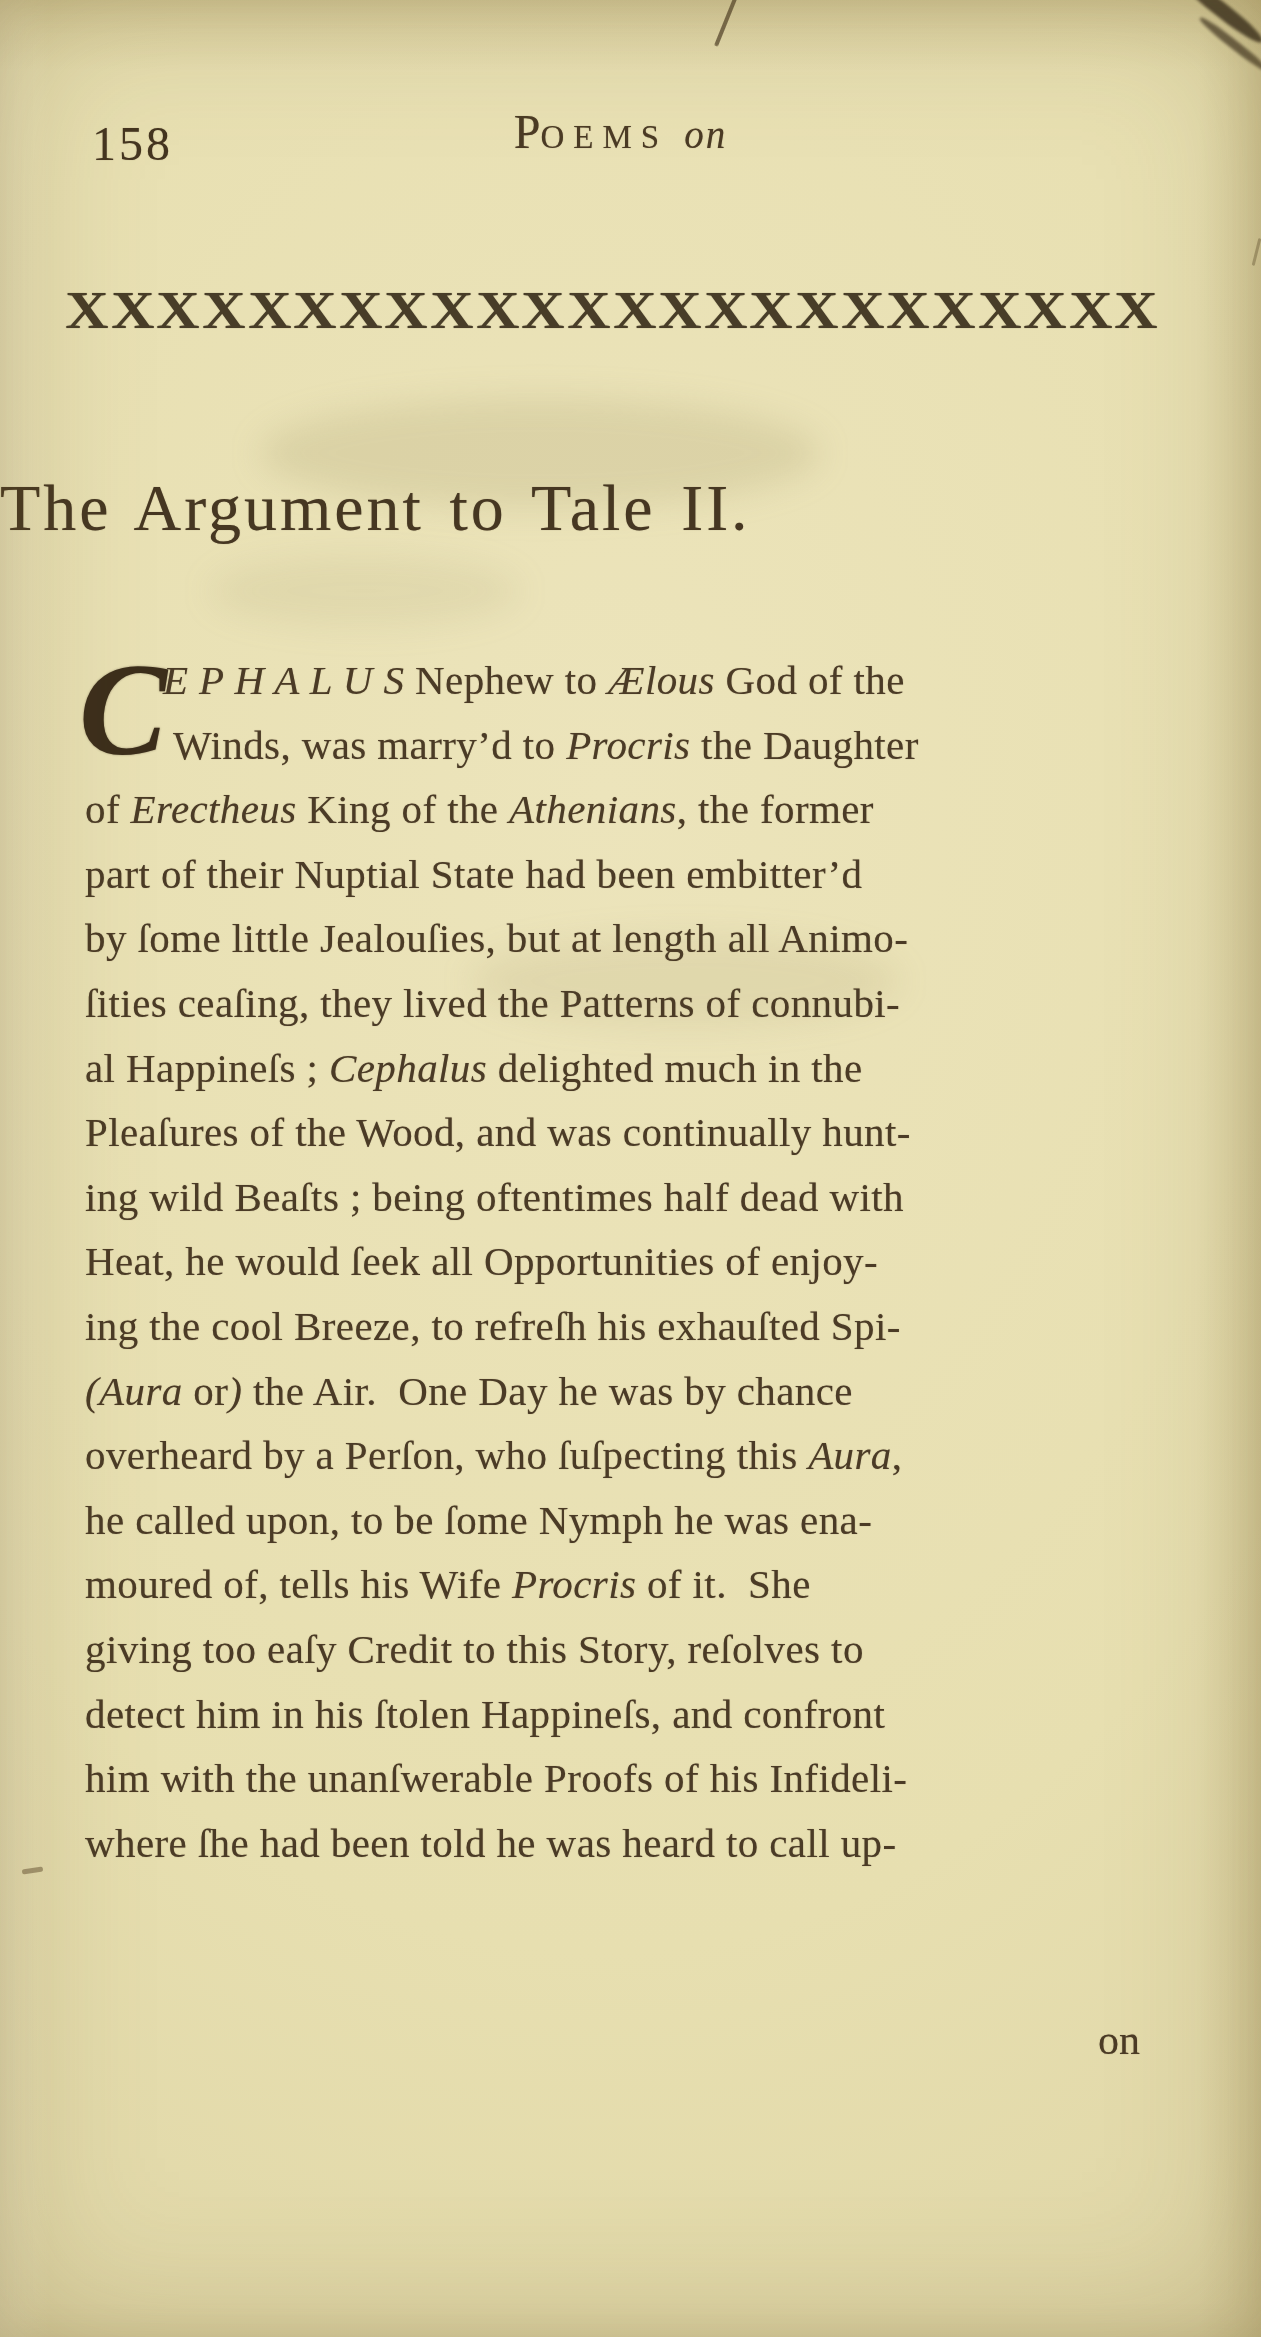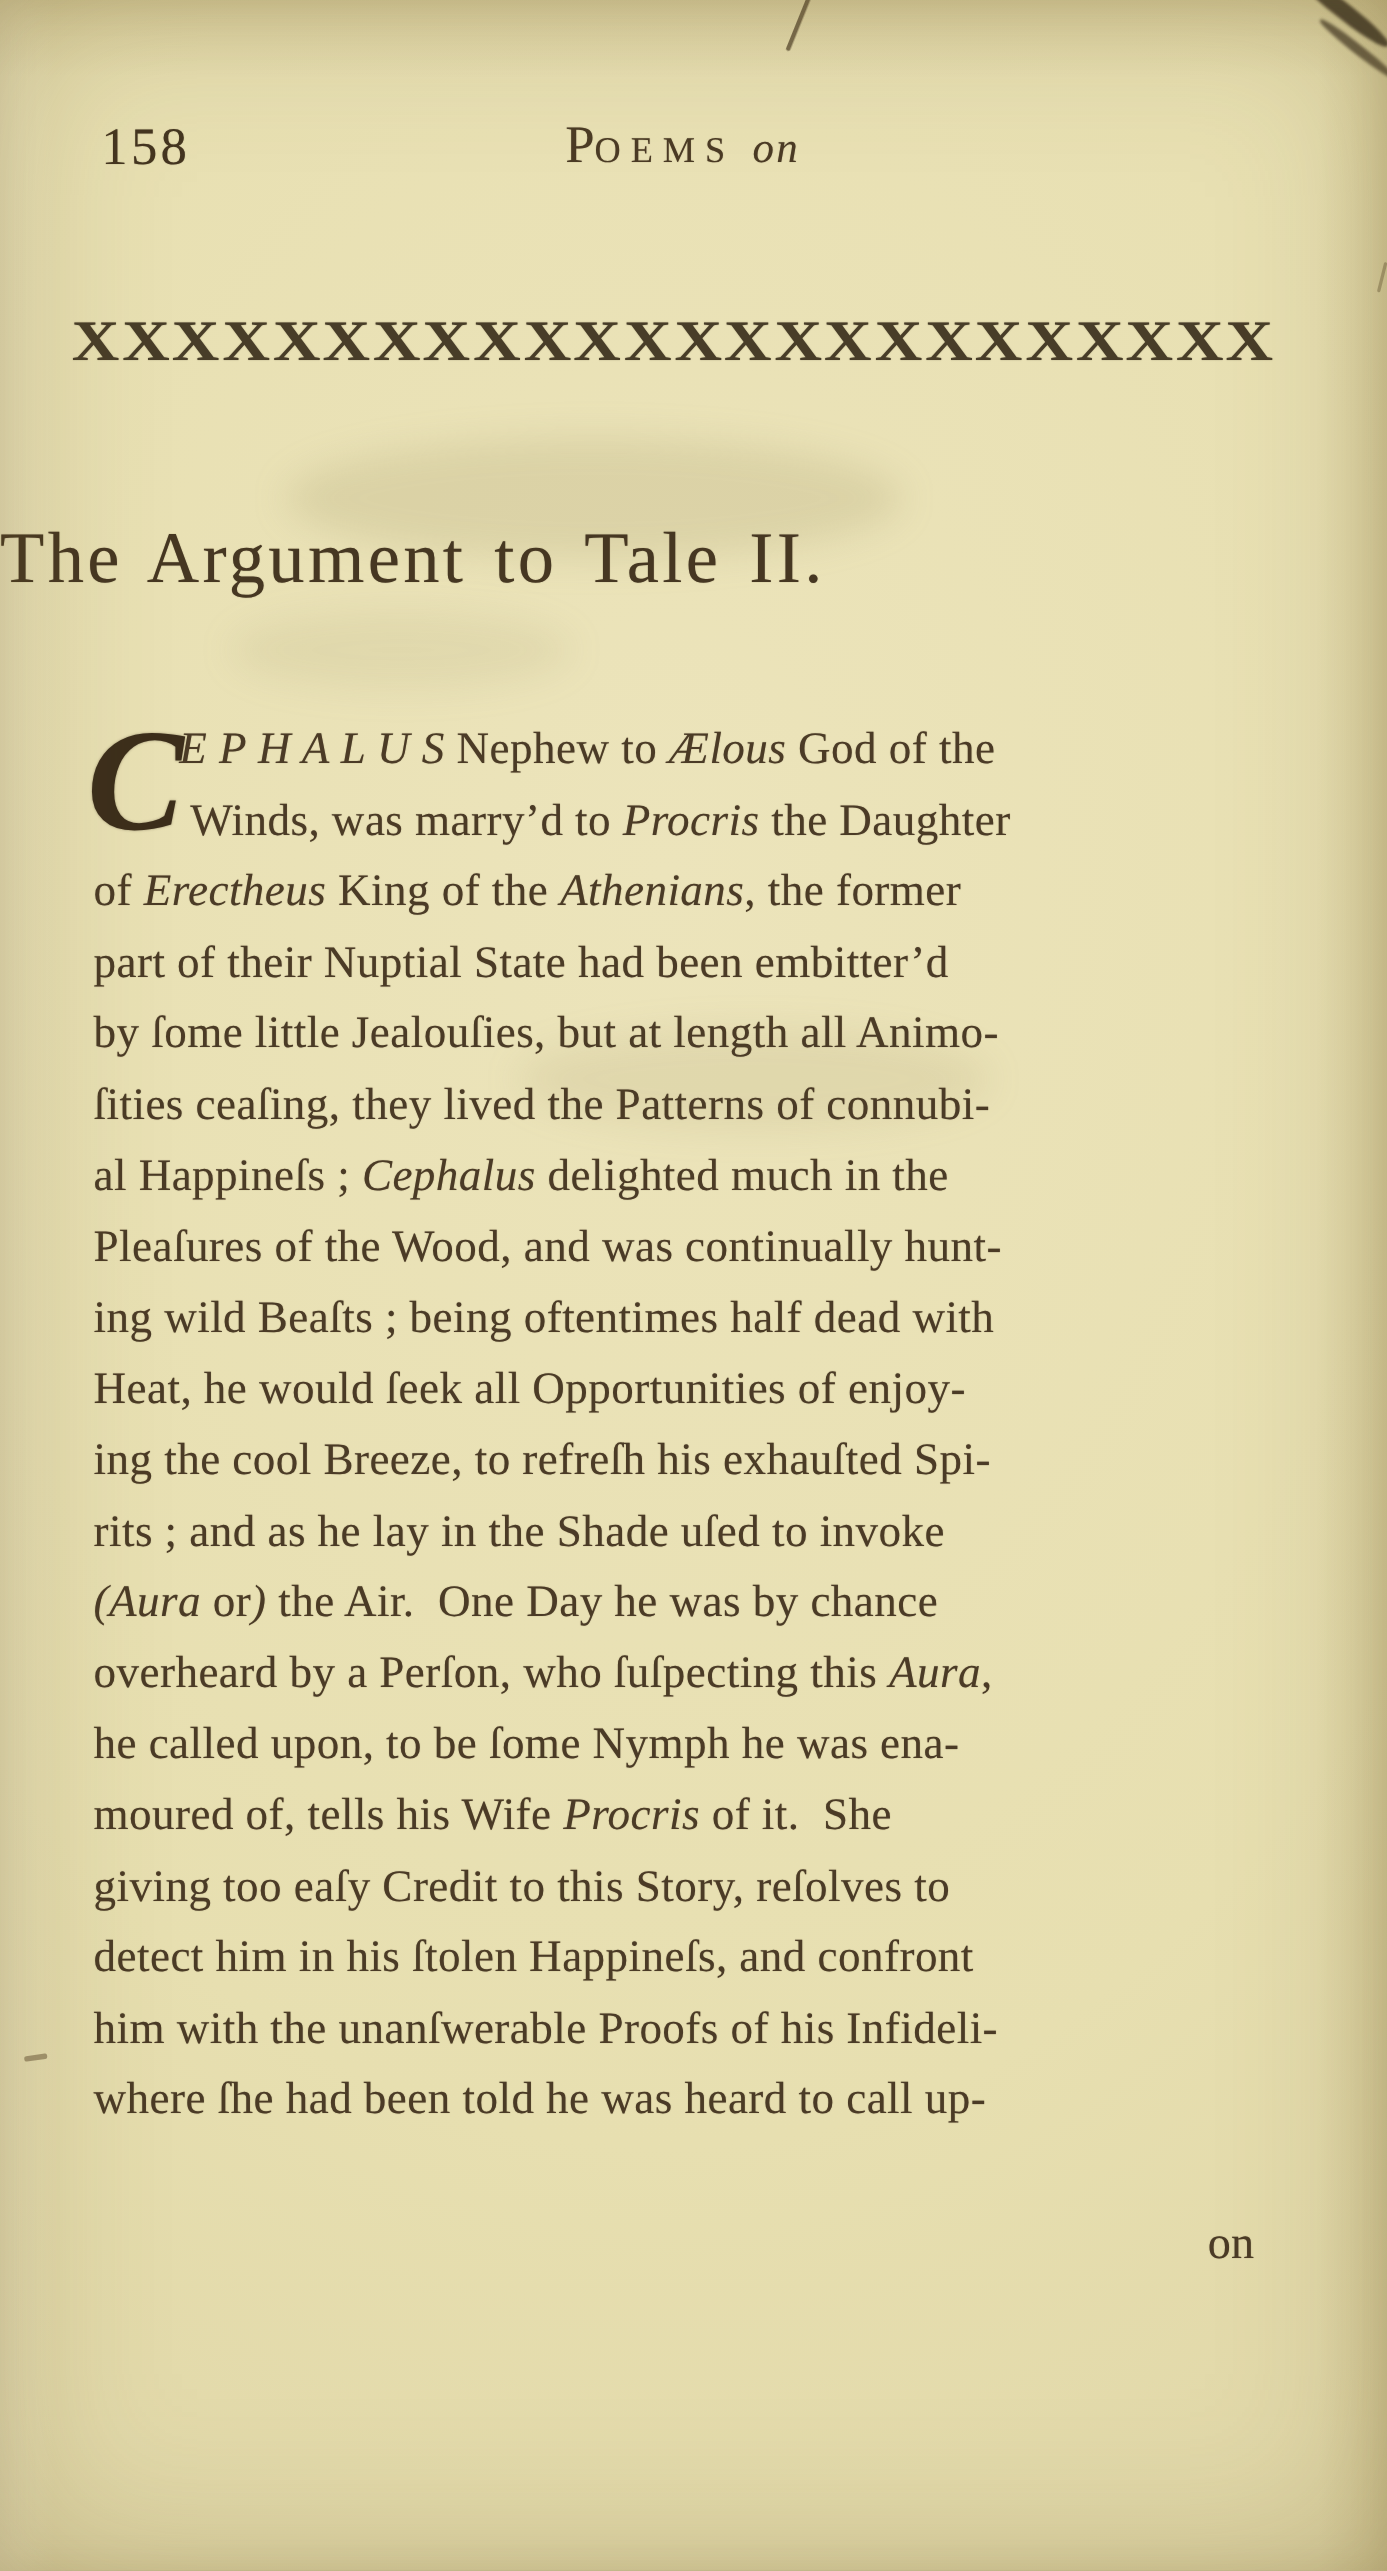--- a/index.html
+++ b/index.html
@@ -17,21 +17,21 @@
       radial-gradient(ellipse 120% 90% at 48% 34%, #ece4bb 0%, #e7dfb0 55%, #dcd2a2 100%);
   }
   .page::after{
     content:'';position:absolute;inset:0;pointer-events:none;
     box-shadow:inset 0 0 150px rgba(110,90,40,.30), inset 0 0 35px rgba(120,100,50,.15);
   }
   .ink{ text-shadow:0 0 1px rgba(74,58,38,.45); }
 
   
   .page-number{
-    position:absolute;left:92px;top:106px;
+    position:absolute;left:92px;top:116px;
     font-size:48px;letter-spacing:3px;color:#443520;text-align:center;
   }
   .running-head{
     position:absolute;left:0;right:20px;top:104px;text-align:center;
     color:#4b3b25;white-space:nowrap;
   }
   .rh-p{font-size:48px;}
   .rh-rest{font-size:33px;letter-spacing:9px;}
   .rh-on{font-size:39px;font-style:italic;margin-left:16px;letter-spacing:2px;}
 
@@ -150,21 +150,20 @@
         <div class="line indent2"><span>Winds, was marry’d to </span><span class="it">Procris</span><span> the Daughter</span></div>
         <div class="line"><span>of </span><span class="it">Erectheus</span><span> King of the </span><span class="it">Athenians</span><span>, the former</span></div>
         <div class="line"><span>part of their Nuptial State had been embitter’d</span></div>
         <div class="line"><span>by ſome little Jealouſies, but at length all Animo-</span></div>
         <div class="line"><span>ſities ceaſing, they lived the Patterns of connubi-</span></div>
         <div class="line"><span>al Happineſs ; </span><span class="it">Cephalus</span><span> delighted much in the</span></div>
         <div class="line"><span>Pleaſures of the Wood, and was continually hunt-</span></div>
         <div class="line"><span>ing wild Beaſts ; being oftentimes half dead with</span></div>
         <div class="line"><span>Heat, he would ſeek all Opportunities of enjoy-</span></div>
         <div class="line"><span>ing the cool Breeze, to refreſh his exhauſted Spi-</span></div>
-        <div class="line"><span>rits ; and as he lay in the Shade uſed to invoke</span></div>
         <div class="line"><span class="it">(Aura</span><span> or</span><span class="it">)</span><span> the Air.&nbsp; One Day he was by chance</span></div>
         <div class="line"><span>overheard by a Perſon, who ſuſpecting this </span><span class="it">Aura</span><span>,</span></div>
         <div class="line"><span>he called upon, to be ſome Nymph he was ena-</span></div>
         <div class="line"><span>moured of, tells his Wife </span><span class="it">Procris</span><span> of it.&nbsp; She</span></div>
         <div class="line"><span>giving too eaſy Credit to this Story, reſolves to</span></div>
         <div class="line"><span>detect him in his ſtolen Happineſs, and confront</span></div>
         <div class="line"><span>him with the unanſwerable Proofs of his Infideli-</span></div>
         <div class="line"><span>where ſhe had been told he was heard to call up-</span></div>
       </div>
   </div>

